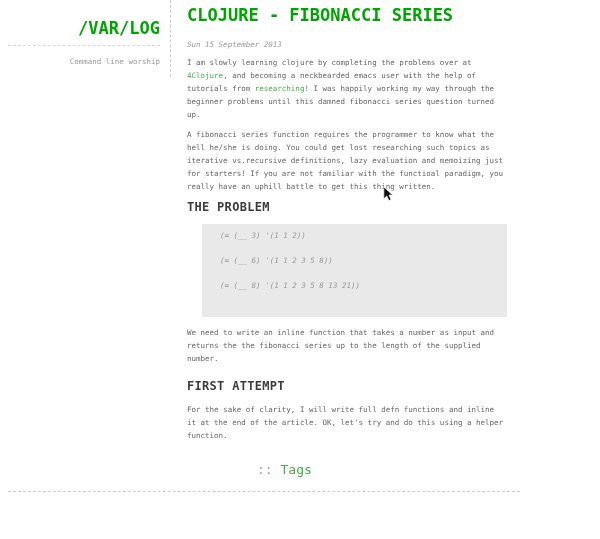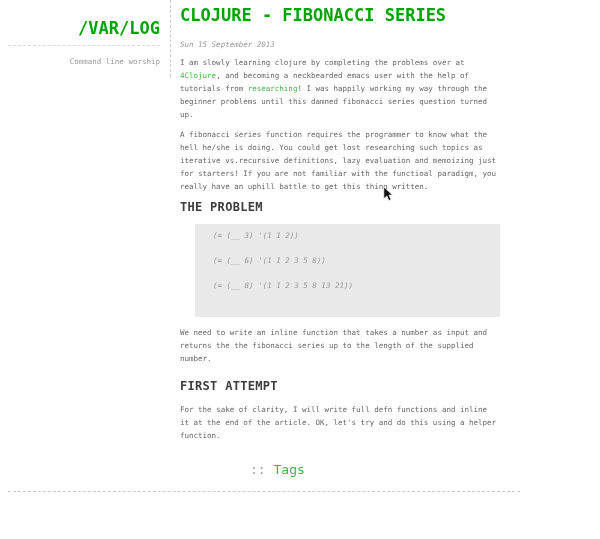--- a/index.html
+++ b/index.html
@@ -18,21 +18,21 @@
     border-right: 1px dashed #cccccc; padding: 12px 10px 9px 0;
   }
   .site-title {
     margin-top: 6px; font-size: 17px; line-height: 20px; font-weight: bold;
     color: #00a400; letter-spacing: 0px; text-decoration: none; display: block;
   }
   .sidebar-hr { border-top: 1px dashed #d8d8d8; margin: 7px 0 0 0; }
   .tagline { margin-top: 9px; font-size: 7.5px; line-height: 13px; color: #999999; }
 
   
-  .content { margin-left: 9px; width: 318px; color: #666666; font-size: 7.5px; line-height: 13px; }
+  .content { margin-left: 16px; width: 318px; color: #666666; font-size: 7.5px; line-height: 13px; }
   .article-title {
     margin-top: 5px; font-size: 17px; line-height: 20px; font-weight: bold;
     color: #00a400;
   }
   .date { margin-top: 13px; margin-bottom: 5px; color: #999999; font-size: 7.5px; line-height: 13px; font-style: italic; }
   .content p { margin: 0 0 7px 0; }
   .content h3 {
     font-size: 12px; line-height: 14px; font-weight: bold; color: #3c3c3c;
     letter-spacing: 0.3px; margin: 4px 0 10px 0;
   }

